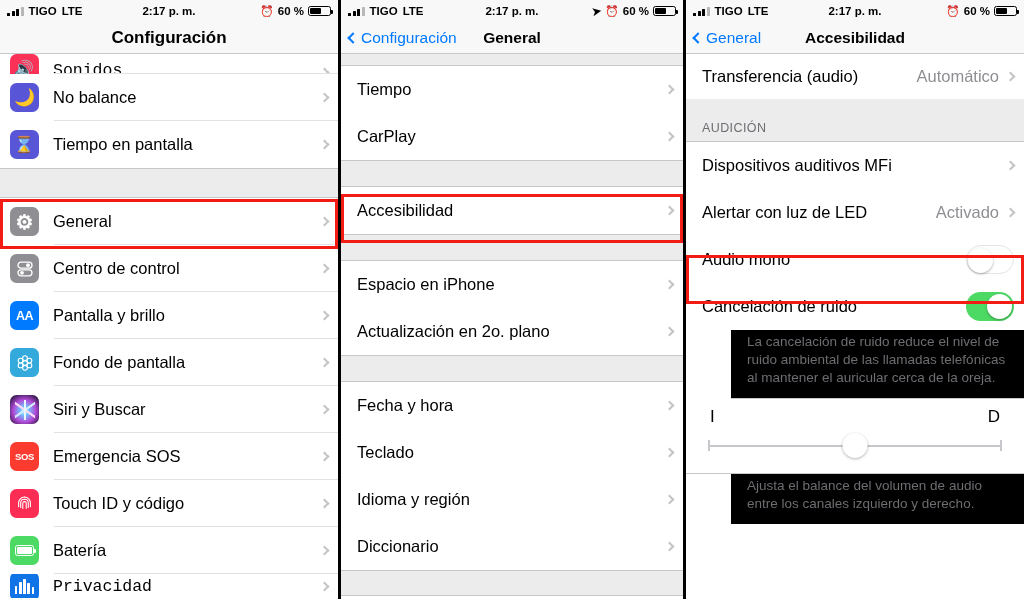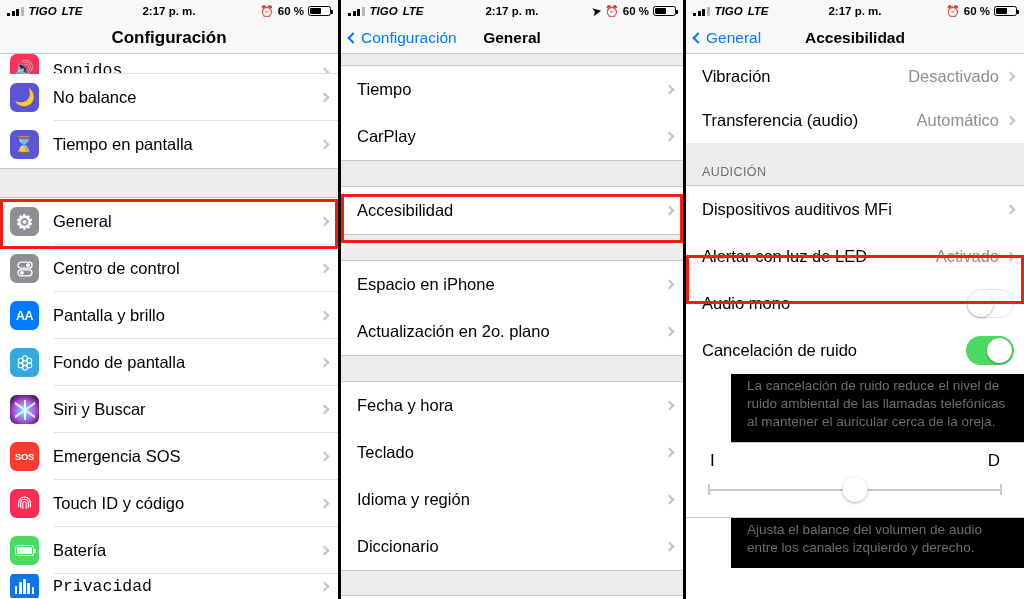--- a/index.html
+++ b/index.html
@@ -28,21 +28,21 @@
 
   
   .statusbar {
     height: 22px;
     background: #f8f8f8;
     display: flex; align-items: center;
     padding: 0 7px;
     font-size: 11.5px; font-weight: bold; color: #000;
     position: relative;
   }
-  .sb-left { display: flex; align-items: center; gap: 5px; font-style: italic; }
+  .sb-left { display: flex; align-items: center; gap: 5px; }
   .bars { display: flex; align-items: flex-end; gap: 1.5px; height: 9px; }
   .bars i { display: block; width: 3px; background: #000; border-radius: .5px; }
   .bars i:nth-child(1) { height: 3px; }
   .bars i:nth-child(2) { height: 5px; }
   .bars i:nth-child(3) { height: 7px; }
   .bars i:nth-child(4) { height: 9px; background: #b8b8b8; }
   .sb-center {
     position: absolute; left: 0; right: 0; text-align: center;
     font-size: 11.5px; font-weight: bold; pointer-events: none;
   }
@@ -484,25 +484,20 @@
 
     <div class="navbar">
       <div class="nav-back">
         <span class="chev-left"></span>
         <span>General</span>
       </div>
       <div class="nav-title">Accesibilidad</div>
     </div>
 
     <div class="tbl">
-      <div class="row sep-16" style="height:44px;">
-        <div class="lbl lbl-nopad">Vibración</div>
-        <div class="val">Desactivado</div>
-        <div class="chev"></div>
-      </div>
       <div class="row" style="height:45px;">
         <div class="lbl lbl-nopad">Transferencia (audio)</div>
         <div class="val">Automático</div>
         <div class="chev"></div>
       </div>
     </div>
 
     <div class="sechdr">AUDICIÓN</div>
 
     <div class="tbl">

